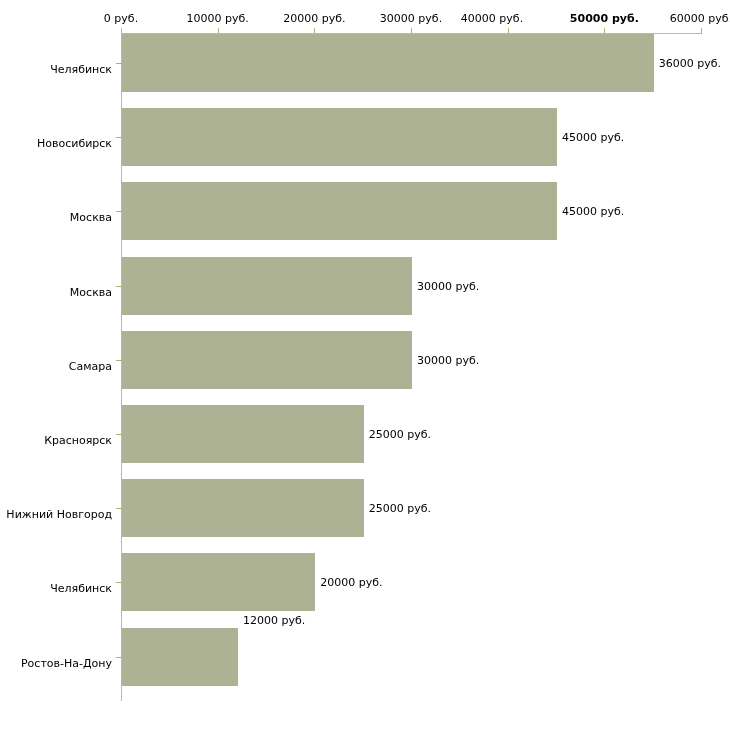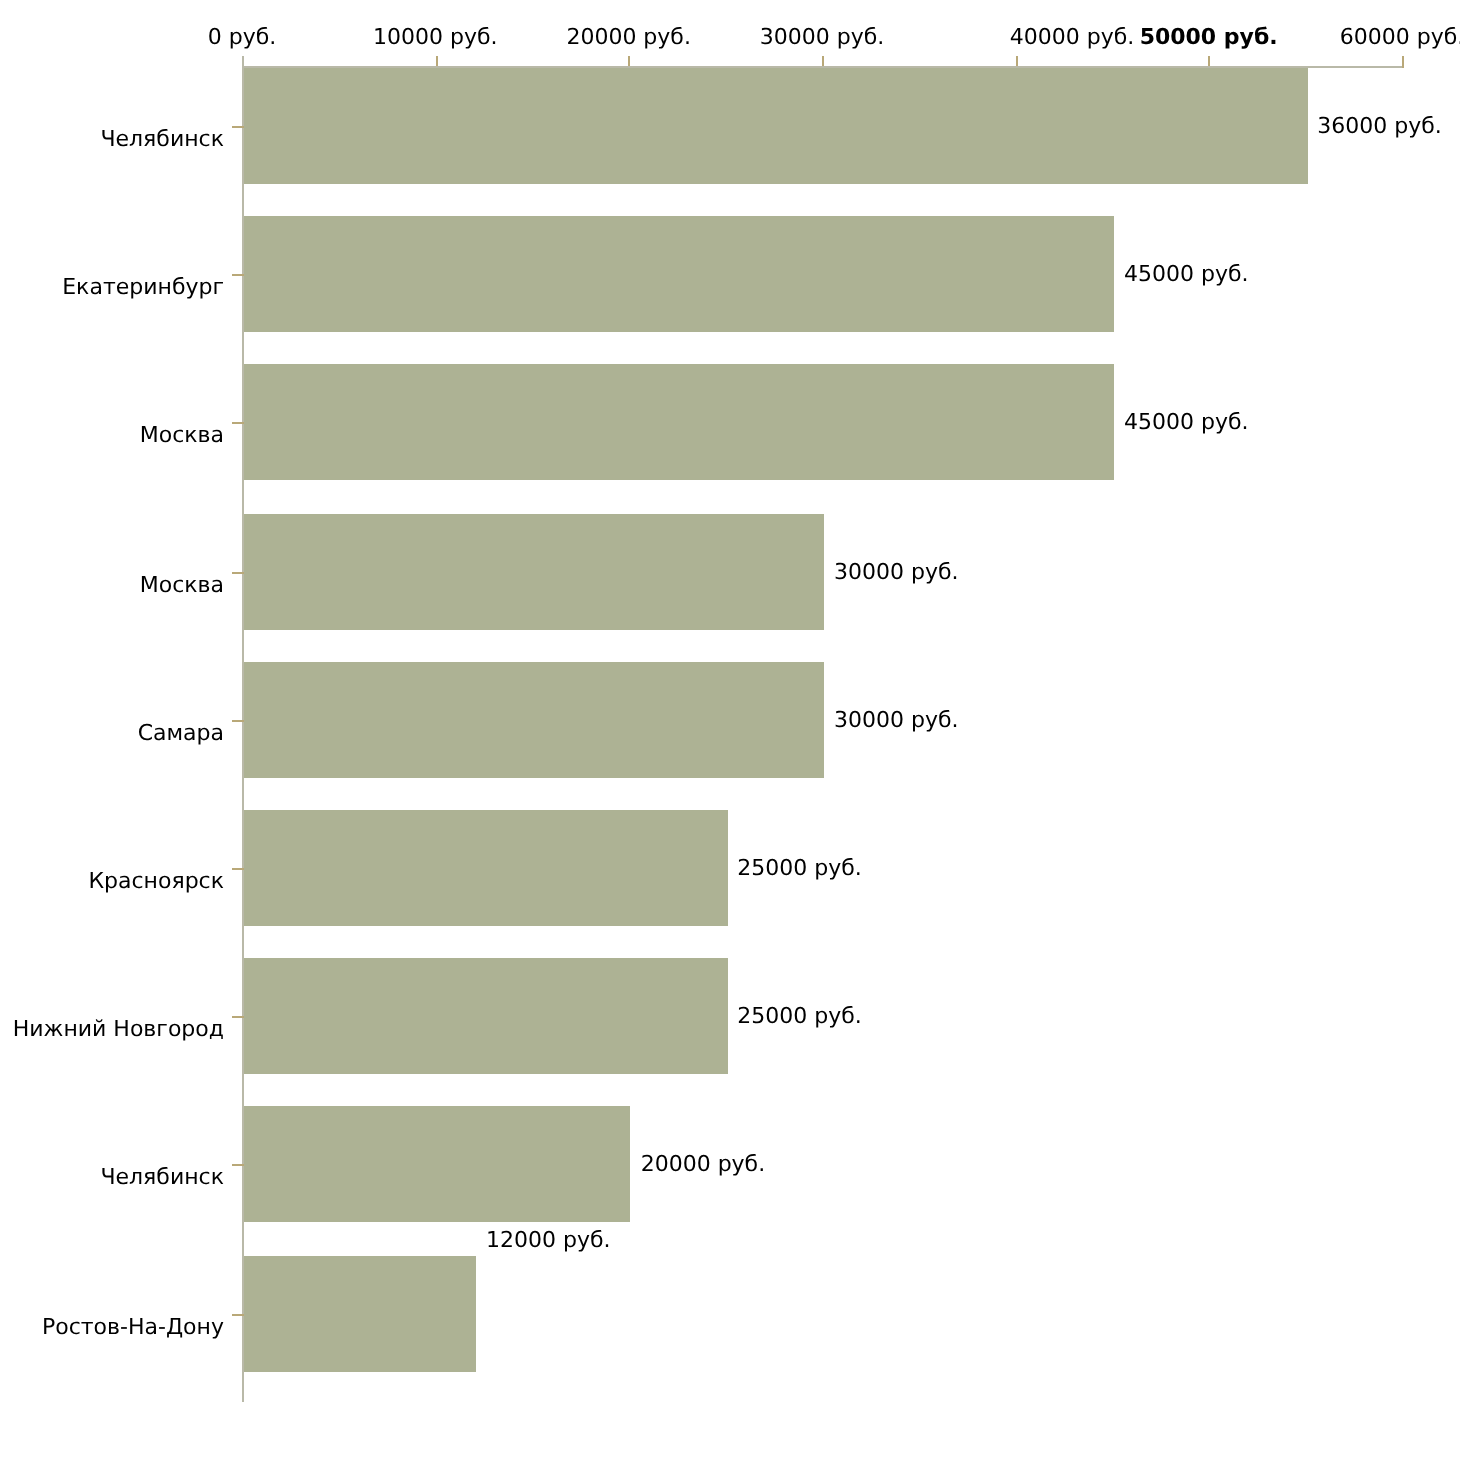--- a/index.html
+++ b/index.html
@@ -100,38 +100,38 @@
   <div id="x-axis">
       <div class="tick-h" style="left: 121px;"></div>
       <div class="tick-label-x" style="left: 121px;">0 руб.</div>
       <div class="tick-h" style="left: 217.667px;"></div>
       <div class="tick-label-x" style="left: 217.667px;">10000 руб.</div>
       <div class="tick-h" style="left: 314.333px;"></div>
       <div class="tick-label-x" style="left: 314.333px;">20000 руб.</div>
       <div class="tick-h" style="left: 411px;"></div>
       <div class="tick-label-x" style="left: 411px;">30000 руб.</div>
       <div class="tick-h" style="left: 507.667px;"></div>
-      <div class="tick-label-x" style="left: 536px;">40000 руб.</div>
+      <div class="tick-label-x" style="left: 492px;">40000 руб.</div>
       <div class="tick-h" style="left: 604.333px;"></div>
       <div class="tick-label-x" style="left: 604.333px; font-weight: bold;">50000 руб.</div>
       <div class="tick-h" style="left: 701px;"></div>
       <div class="tick-label-x" style="left: 701px;">60000 руб.</div>
     </div>
 
   <div class="axis-line-h"></div>
   <div class="axis-line-v"></div>
 
   <div id="y-axis">
       <div class="tick-v" style="top: 63px;"></div>
       <div class="ylabel-wrap" style="top: 63px;">
         <div class="tick-label-y">Челябинск</div>
       </div>
       <div class="tick-v" style="top: 137px;"></div>
       <div class="ylabel-wrap" style="top: 137.2px;">
-        <div class="tick-label-y">Екатеринбург</div>
+        <div class="tick-label-y">Новосибирск</div>
       </div>
       <div class="tick-v" style="top: 211px;"></div>
       <div class="ylabel-wrap" style="top: 211.4px;">
         <div class="tick-label-y">Москва</div>
       </div>
       <div class="tick-v" style="top: 286px;"></div>
       <div class="ylabel-wrap" style="top: 285.6px;">
         <div class="tick-label-y">Москва</div>
       </div>
       <div class="tick-v" style="top: 360px;"></div>

